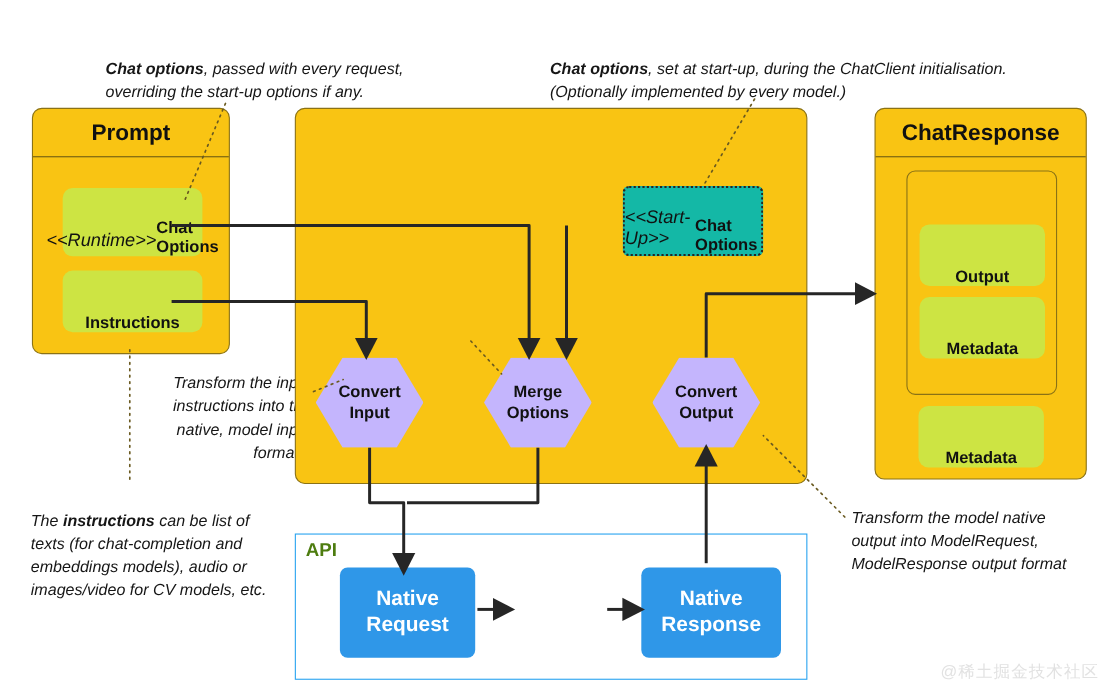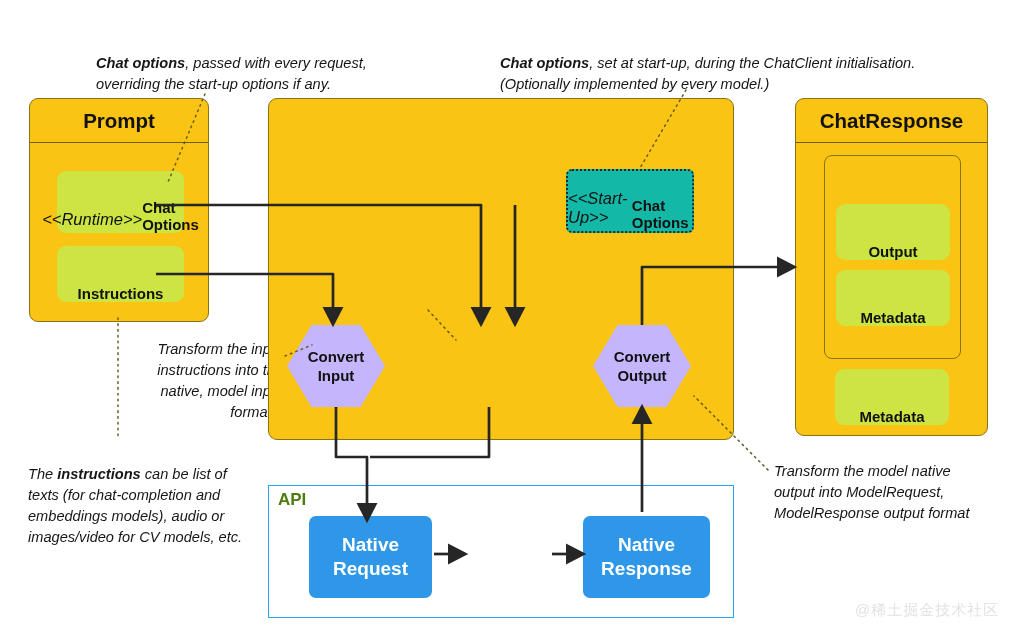--- a/index.html
+++ b/index.html
@@ -192,20 +192,24 @@
       <div class="stereo">&lt;&lt;Start-Up&gt;&gt;</div>
       <div class="lbl">Chat Options</div>
     </div>
   </div>
 
   <div class="hex" style="left:287px;top:325px;width:98px;height:82px;">
     <div>Convert</div>
     <div>Input</div>
   </div>
 
+  <div class="hex" style="left:440px;top:325px;width:98px;height:82px;">
+    <div>Merge</div>
+    <div>Options</div>
+  </div>
 
   <div class="hex" style="left:593px;top:325px;width:98px;height:82px;">
     <div>Convert</div>
     <div>Output</div>
   </div>
 
   <div class="card" style="left:795px;top:98px;width:193px;height:338px;">
     <div class="card-title">ChatResponse</div>
 
     <div class="group" style="left:28px;top:56px;width:137px;height:204px;">

